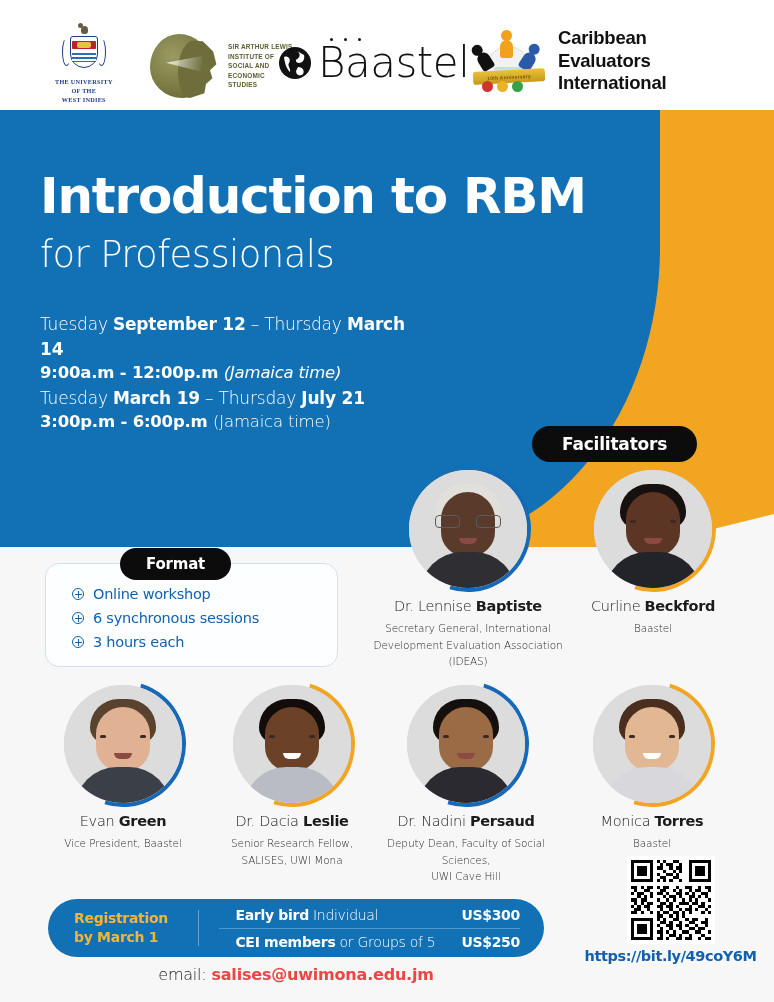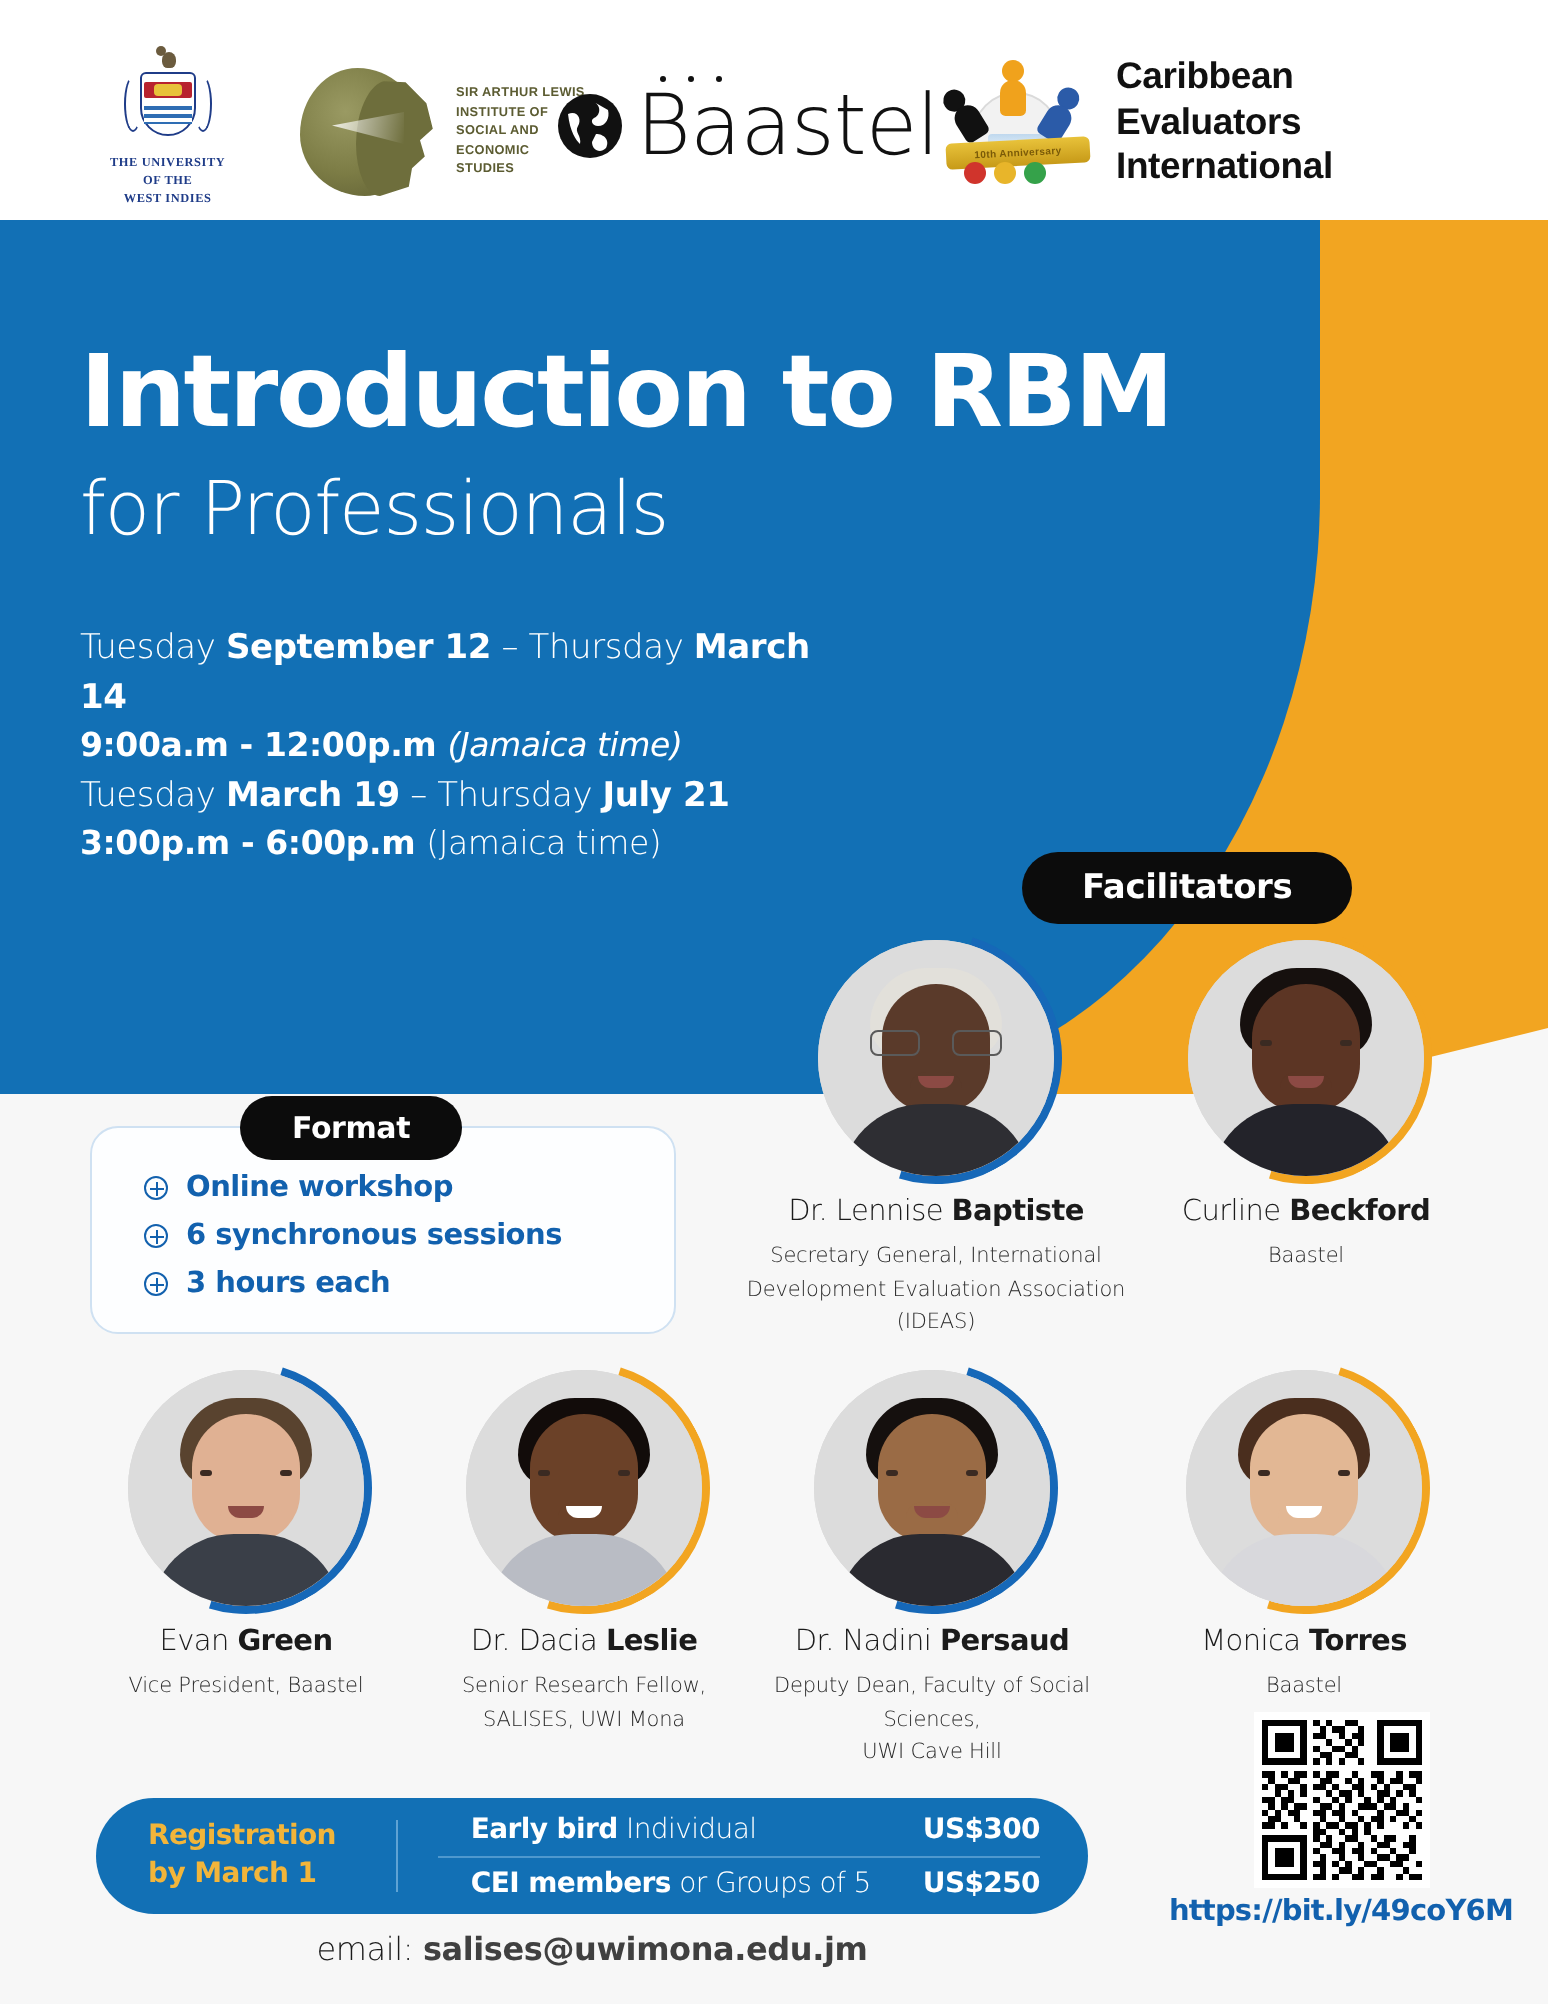--- a/index.html
+++ b/index.html
@@ -244,36 +244,36 @@
   .pill-black {
     position: absolute;
     background: #0C0C0C; color: #ffffff;
     font-size: 17px; font-weight: bold;
     border-radius: 20px;
     padding: 8px 30px;
     letter-spacing: -.2px;
     z-index: 8;
     font-family: "DejaVu Sans", sans-serif;
   }
-  #pill-facilitators { left: 511px; top: 426px; }
+  #pill-facilitators { left: 532px; top: 426px; }
   #pill-format { left: 120px; top: 548px; font-size: 15px; padding: 7px 26px; }
 
   
   .format-box {
     position: absolute; left: 45px; top: 563px;
     width: 293px; height: 104px;
     background: #FDFEFF;
     border: 1.3px solid #CFE1F2;
     border-radius: 14px;
     padding: 22px 0 0 26px;
     z-index: 5;
   }
   .format-item {
     display: flex; align-items: center;
-    color: #1261AE; font-size: 14.5px; font-weight: bold;
+    color: #1261AE; font-size: 14.5px; font-weight: normal;
     margin-bottom: 8px; letter-spacing: -.25px;
     font-family: "DejaVu Sans", sans-serif;
   }
   .plus-icon {
     width: 12px; height: 12px; margin-right: 9px;
     border: 1.2px solid #1261AE; border-radius: 50%;
     position: relative; flex: 0 0 auto;
   }
   .plus-icon::before, .plus-icon::after {
     content: ""; position: absolute; background: #1261AE;
@@ -368,21 +368,21 @@
   .reg-row .price { font-weight: bold; }
   .reg-hr { height: 1px; background: #4E98CE; }
 
   .email-line {
     position: absolute; left: 48px; top: 965px; width: 496px;
     text-align: center;
     font-size: 16px; color: #1B1B1B; font-weight: 300;
     letter-spacing: -.2px;
     font-family: "DejaVu Sans", sans-serif;
   }
-  .email-line b { color: #404040; font-weight: bold; }
+  .email-line b { color: #ef4444; font-weight: bold; }
 
   
   .qr-block { position: absolute; left: 578px; top: 850px; width: 185px; text-align: center; }
   .qr-title {
     color: #1261AE; font-size: 15.5px; font-weight: bold;
     line-height: 1.25; letter-spacing: -.2px;
     font-family: "DejaVu Sans", sans-serif;
   }
   .qr-img {
     width: 88px; height: 88px; margin: 6px auto 4px auto;

